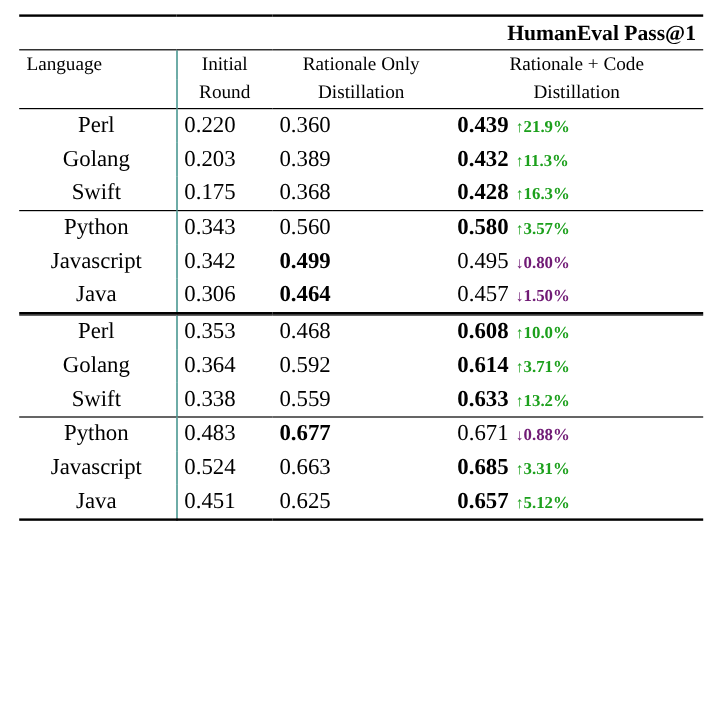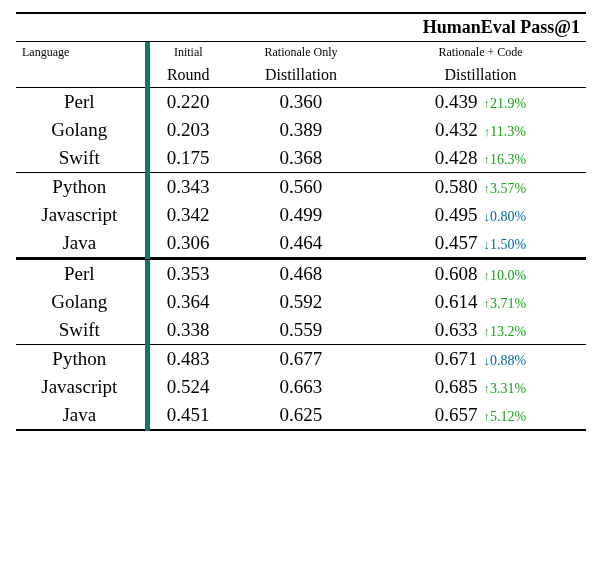--- a/index.html
+++ b/index.html
@@ -22,41 +22,42 @@
     text-align: left;
   }
   .hr-heavy { border-top: 2px solid #000; height:0; padding:0; }
   .hr-thin  { border-top: 1px solid #000; height:0; padding:0; }
   .section-title {
     font-weight: bold;
     text-align: right;
     font-size: 18px;
   }
   .hdr {
-    font-size: 12px;
+    font-size: 16px;
   }
   .hdr-sub {
     font-size: 16px;
     margin-top: 47px;
   }
   .lang {
     font-size: 19px;
     padding-left: 4px;
     text-align: center;
   }
-  .num  { font-size: 19px; text-align: center; }
-  .vline-left { border-left: 5px solid #0f766e; }
-  .bold { font-weight: normal; }
+  .num  { font-size: 19px; }
+  .vline-left { border-left: 1px solid #0f766e; }
+  .bold { font-weight: bold; }
   .delta {
     font-size: 14px;
     padding-left: 6px;
     white-space: nowrap;
+    font-weight: bold;
   }
   .up   { color: #1ca01c; }
-  .down { color: #0369a1; }
+  .down { color: #701a75; }
   .arrow { font-size: 13px; }
   .col-lang { width: 23%; }
   .col-init { width: 14%; }
   .col-rat  { width: 26%; }
   .col-code { width: 37%; }
   .center { text-align:center; }
 </style>
 </head>
 <body>
 

